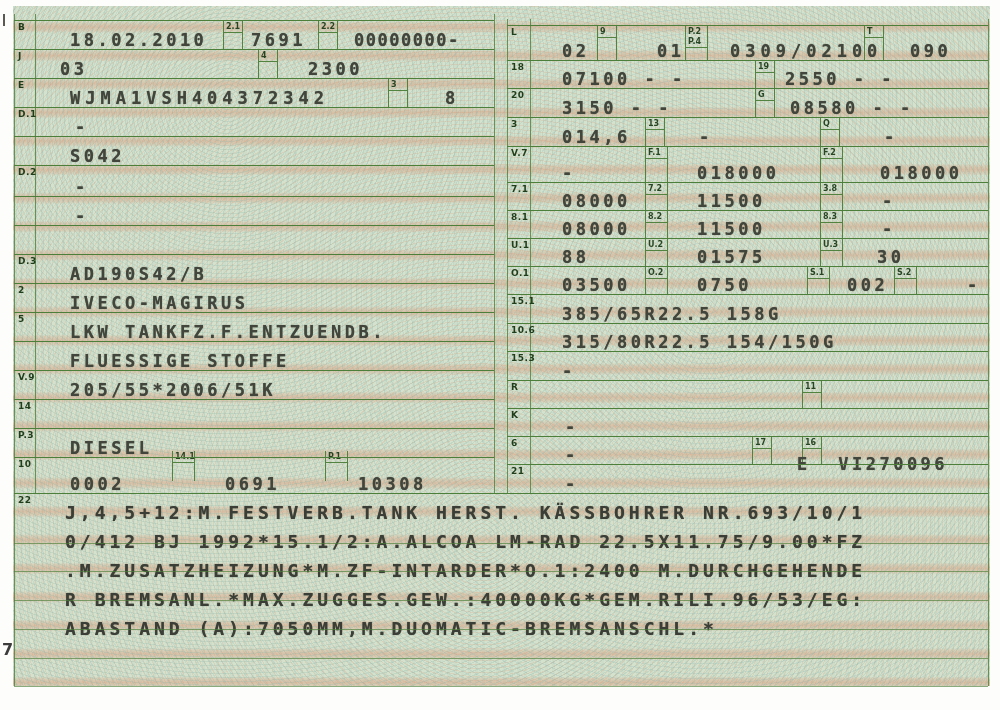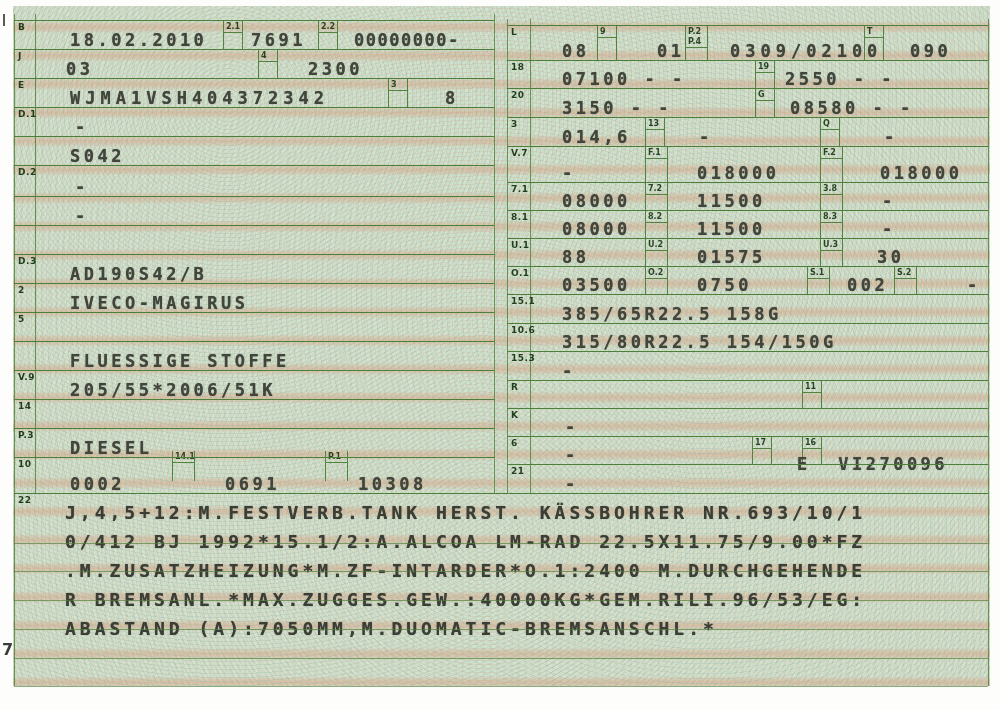--- a/index.html
+++ b/index.html
@@ -75,21 +75,21 @@
           </div>
         <span class="val" style="left:237px">7691</span>
         <div class="sb" style="left:304px">
             <span class="sbc">2.2</span>
           </div>
         <span class="val tight" style="left:340px">00000000-</span>
       </div>
 
       <div class="row" style="top:43px;height:29px">
         <span class="code">J</span>
-        <span class="val" style="left:52px">03</span>
+        <span class="val" style="left:46px">03</span>
         <div class="sb" style="left:244px">
             <span class="sbc">4</span>
           </div>
         <span class="val" style="left:294px">2300</span>
       </div>
 
       <div class="row" style="top:72px;height:29px">
         <span class="code">E</span>
         <span class="val wide" style="left:56px">WJMA1VSH404372342</span>
         <div class="sb" style="left:374px">
@@ -125,20 +125,21 @@
         <span class="val" style="left:56px">AD190S42/B</span>
       </div>
 
       <div class="row" style="top:277px;height:29px">
         <span class="code">2</span>
         <span class="val" style="left:56px">IVECO-MAGIRUS</span>
       </div>
 
       <div class="row" style="top:306px;height:29px">
         <span class="code">5</span>
+        <span class="val" style="left:56px">LKW TANKFZ.F.ENTZUENDB.</span>
       </div>
 
       <div class="row" style="top:335px;height:29px">
         <span class="val" style="left:56px">FLUESSIGE STOFFE</span>
       </div>
 
       <div class="row" style="top:364px;height:29px">
         <span class="code">V.9</span>
         <span class="val" style="left:56px">205/55*2006/51K</span>
       </div>
@@ -163,21 +164,21 @@
         <span class="val" style="left:56px">0002</span>
         <span class="val" style="left:211px">0691</span>
         <span class="val" style="left:344px">10308</span>
       </div>
     </div>
 
     <div class="col-r">
 
       <div class="row" style="top:19px;height:35px">
         <span class="code">L</span>
-        <span class="val" style="left:55px">08</span>
+        <span class="val" style="left:55px">02</span>
         <div class="sb" style="left:90px">
             <span class="sbc">9</span>
           </div>
         <span class="val" style="left:150px">01</span>
         <div class="sb w20 dbl" style="left:178px">
             <span class="sbc">P.2</span>
             <span class="sbc">P.4</span>
           </div>
         <span class="val wide" style="left:223px">0309/02100</span>
         <div class="sb" style="left:357px">

